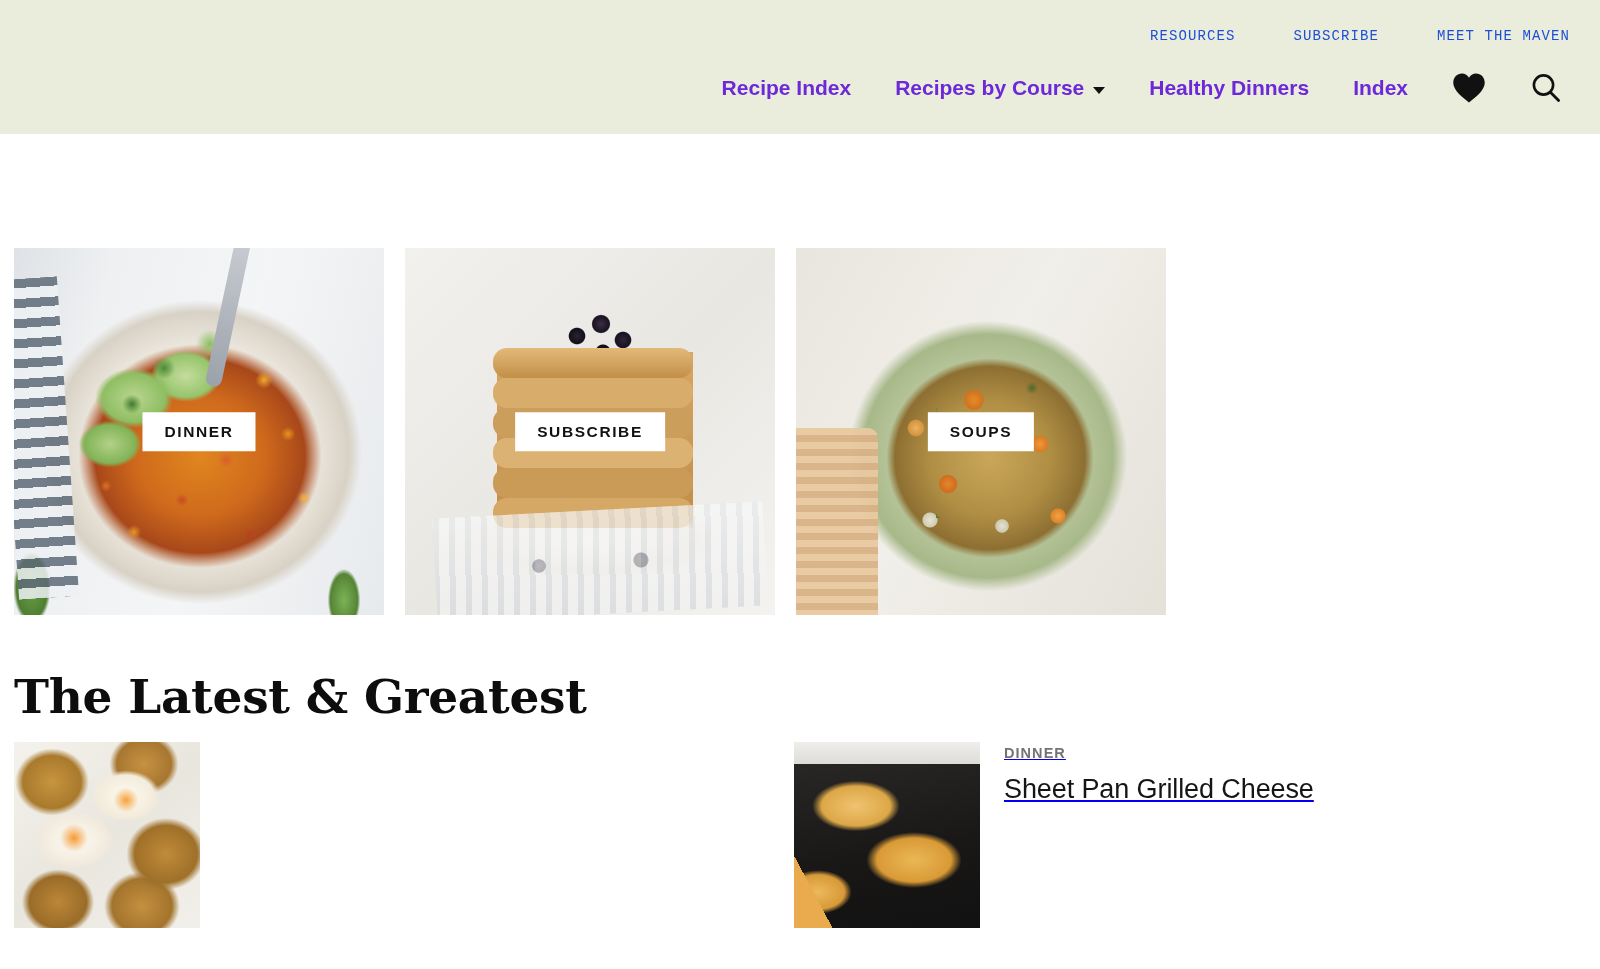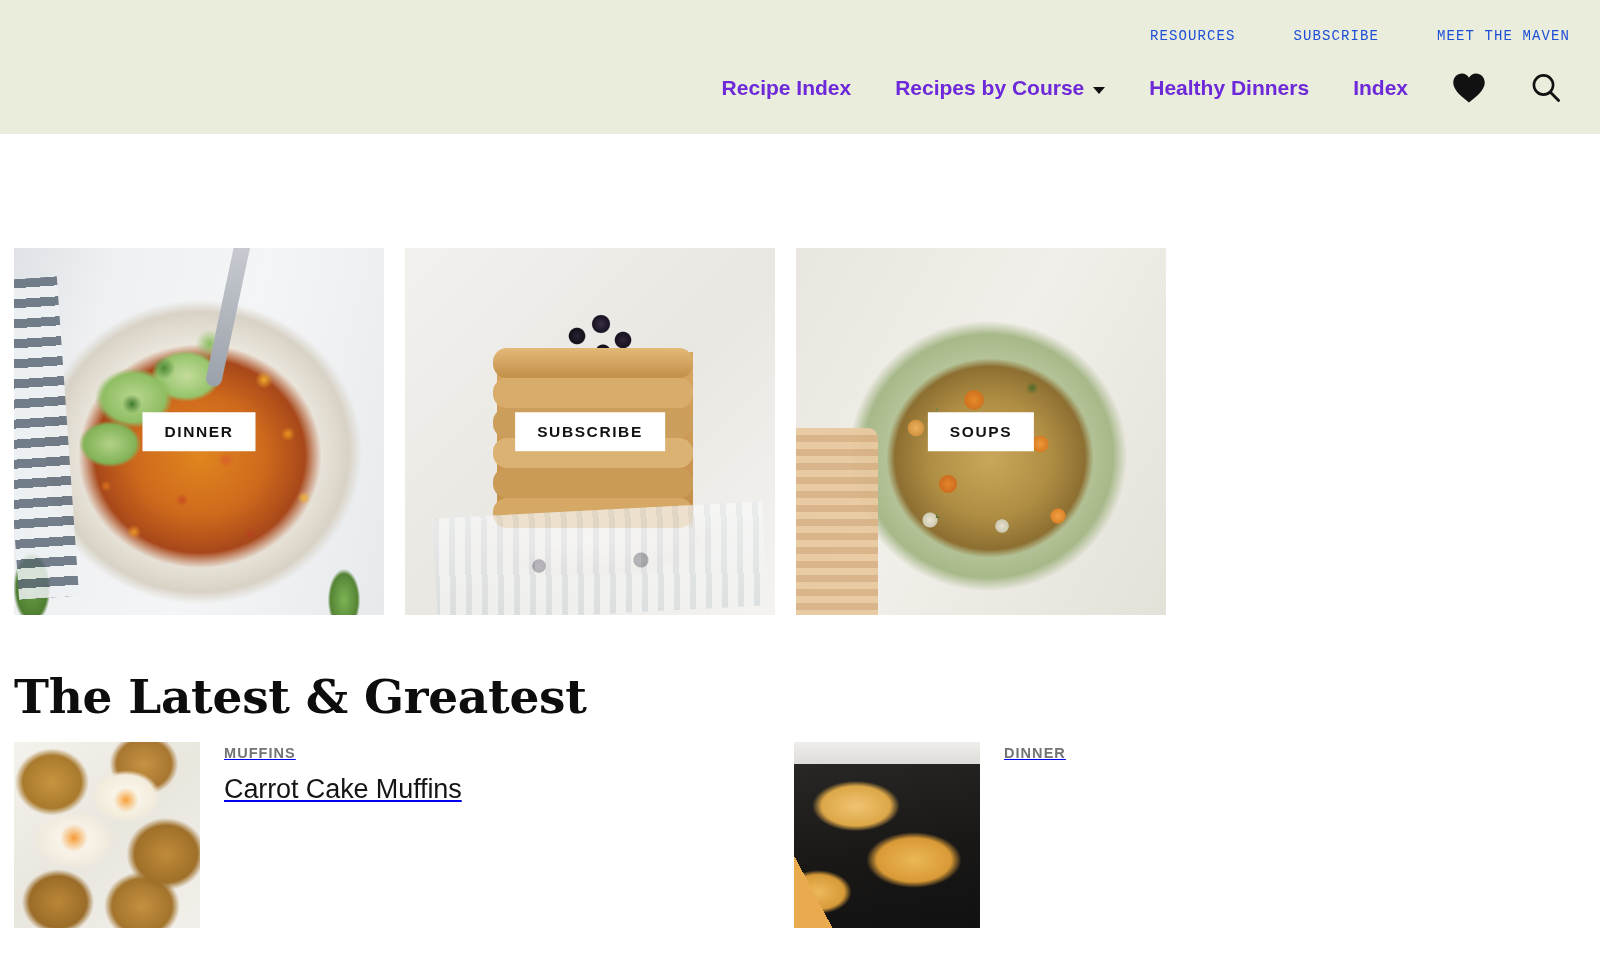--- a/index.html
+++ b/index.html
@@ -428,27 +428,24 @@
 </div>
 
 <h2 class="section-title">The Latest &amp; Greatest</h2>
 
 <div class="posts">
 
   <a class="post" href="#">
     <span class="post-thumb">
       <span class="th-muffins"></span>
     </span>
-    <span class="post-body">
-      <span class="post-cat" style="display:block">MUFFINS</span>
-      <span class="post-title" style="display:block">Carrot Cake Muffins</span>
-    </span>
   </a>
 
   <a class="post" href="#">
     <span class="post-thumb">
       <span class="th-grilled"></span>
     </span>
     <span class="post-body">
       <span class="post-cat" style="display:block">DINNER</span>
+      <span class="post-title" style="display:block">Sheet Pan Grilled Cheese</span>
     </span>
   </a>
 </div>
 
 </body></html>

